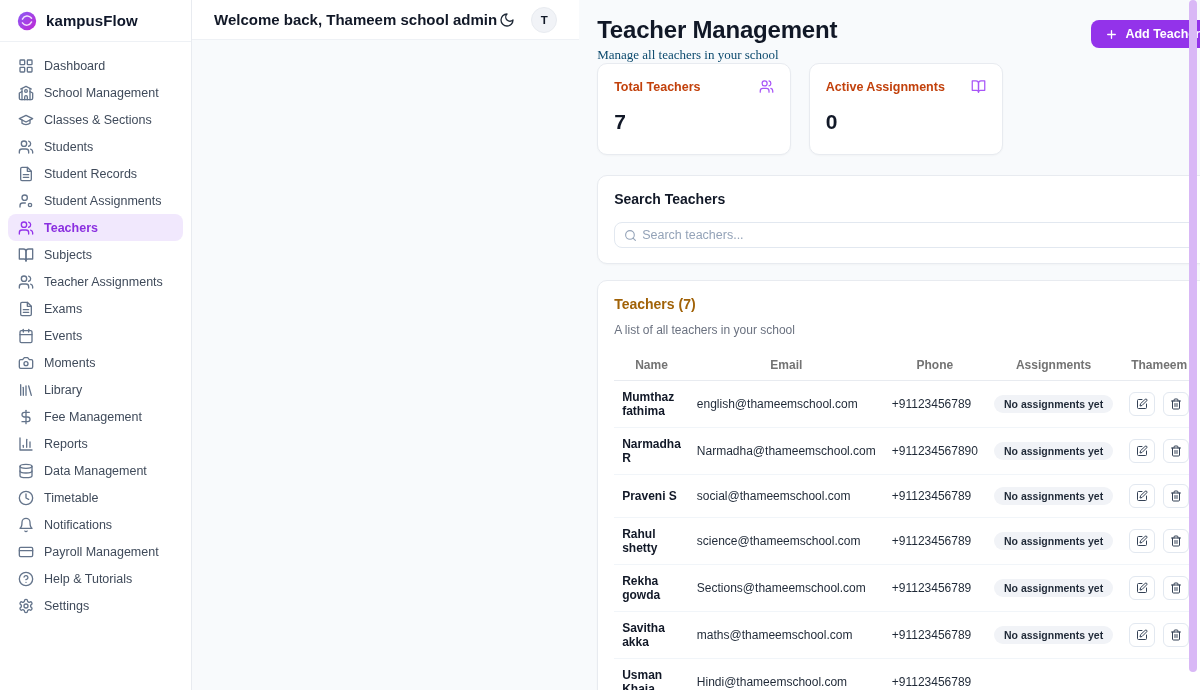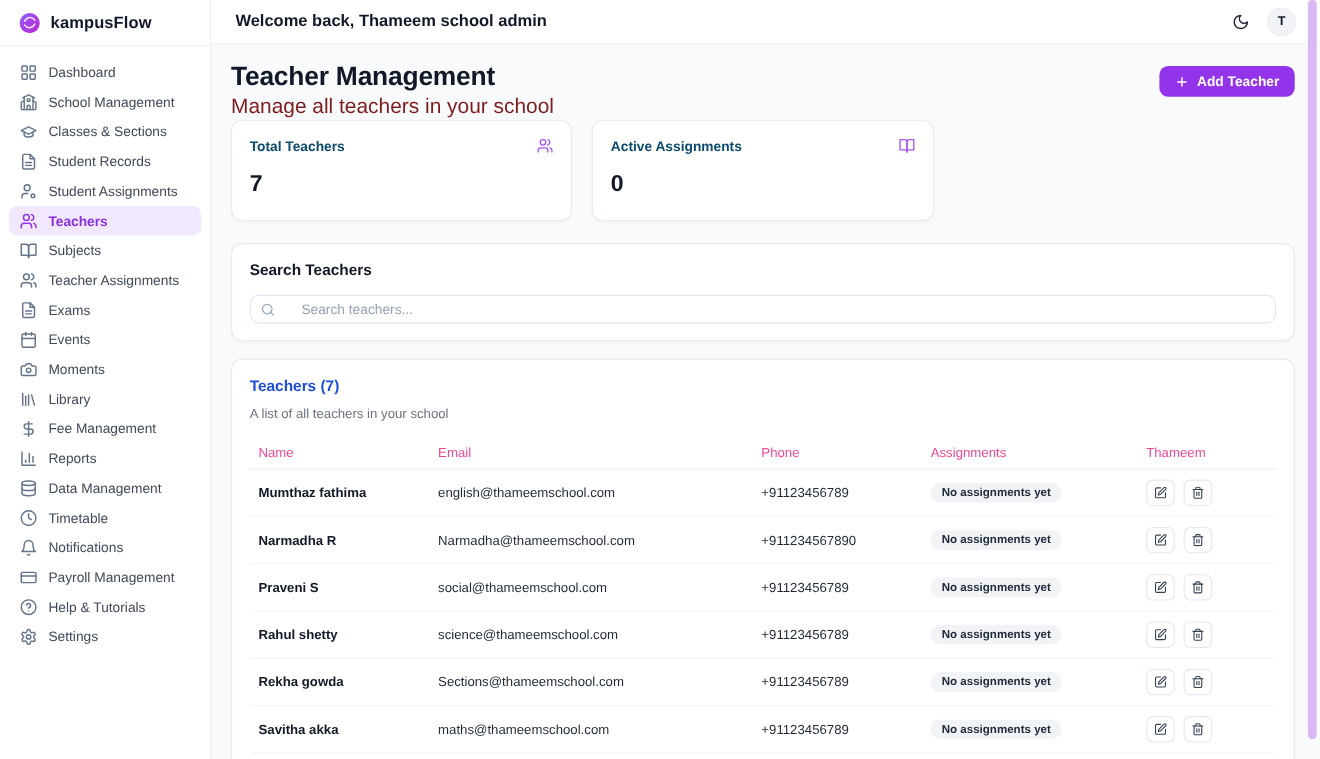--- a/index.html
+++ b/index.html
@@ -22,72 +22,72 @@
   .nav-item {
     display:flex; align-items:center; gap:10px; padding:5px 10px; border-radius:8px;
     color:#3f4a5a; font-size:12.5px; cursor:pointer; height:27px;
   }
   .nav-item .icon { color:#64748b; }
   .nav-item.active { background:#f1e8fd; color:#8b30e0; font-weight:bold; }
   .nav-item.active .icon { color:#9333ea; }
   .nav-label { white-space:nowrap; }
 
   
-  .main { flex:1; display:flex; flex-direction:column; min-width:0; }
+  .main { flex:1; display:flex; flex-direction:row; min-width:0; }
   .topbar {
     height:40px; background:#ffffff; border-bottom:1px solid #eef1f5;
     display:flex; align-items:center; padding:0 22px; flex:none;
   }
   .welcome { font-size:15px; font-weight:bold; color:#111827; }
   .topbar-right { margin-left:auto; display:flex; align-items:center; gap:14px; }
   .theme-btn { background:none; border:none; cursor:pointer; color:#1f2937; padding:2px; }
   .avatar {
     width:26px; height:26px; border-radius:50%; background:#f1f3f7; border:1px solid #e8ebf0;
     display:flex; align-items:center; justify-content:center;
     font-size:11.5px; font-weight:bold; color:#111827; cursor:pointer;
   }
 
   .content { padding:16px 23px 16px 18px; }
 
   .page-head { display:flex; align-items:flex-start; justify-content:space-between; }
   .page-title { font-size:24px; font-weight:800; color:#111827; letter-spacing:-0.2px; }
-  .page-sub { font-size:19px; color:#7f1d1d; margin-top:3px; }
+  .page-sub { font-size:13px; color:#0c4a6e; margin-top:3px;font-family:Liberation Serif, serif; }
   .add-btn {
     background:#9333ea; color:#ffffff; border:none; border-radius:8px; height:28px;
     padding:0 14px; font-size:12.5px; font-weight:bold; display:flex; align-items:center; gap:7px;
     cursor:pointer; font-family:inherit; margin-top:4px;
   }
 
   .card { background:#ffffff; border:1px solid #e8ebf0; border-radius:10px; box-shadow:0 1px 2px rgba(16,24,40,.03); }
 
   .stats-grid { display:grid; grid-template-columns:repeat(3,1fr); gap:18px; margin-bottom:20px; }
   .stat-card { padding:15px 16px; height:92px; }
   .stat-top { display:flex; align-items:center; justify-content:space-between; }
-  .stat-label { font-size:12.5px; font-weight:bold; color:#0c4a6e; }
+  .stat-label { font-size:12.5px; font-weight:bold; color:#c2410c; }
   .stat-top .icon { color:#a855f7; }
   .stat-value { font-size:21px; font-weight:800; color:#111827; margin-top:16px; }
 
   .search-card { padding:15px 16px; margin-bottom:16px; }
   .search-title { font-size:14px; font-weight:bold; color:#111827; margin-bottom:15px; }
   .search-box {
-    display:flex; align-items:center; gap:24px; border:1px solid #e2e8f0; border-radius:8px;
+    display:flex; align-items:center; gap:5px; border:1px solid #e2e8f0; border-radius:8px;
     height:26px; padding:0 9px; background:#fff;
   }
   .search-box .icon { color:#94a3b8; }
   .search-input {
     border:none; outline:none; flex:1; font-size:12.5px; color:#0f172a; background:transparent;
     font-family:inherit;
   }
   .search-input::placeholder { color:#94a3b8; }
 
   .table-card { padding:15px 16px 10px; }
-  .table-title { font-size:14px; font-weight:bold; color:#1d4ed8; }
+  .table-title { font-size:14px; font-weight:bold; color:#a16207; }
   .table-sub { font-size:12px; color:#6b7280; margin-top:11px; }
   table { width:100%; border-collapse:collapse; margin-top:13px; }
-  th { text-align:left; font-size:12px; font-weight:normal; color:#ec4899; padding:8px; }
+  th { text-align:center; font-size:12px; font-weight:bold; color:#737373; padding:8px; }
   thead tr { border-bottom:1px solid #e8ebf0; }
   tbody tr { border-bottom:1px solid #f1f5f9; }
   tbody tr:last-child { border-bottom:none; }
   td { font-size:12px; color:#1f2937; padding:9px 8px; }
   td.name { font-weight:bold; color:#111827; }
   .badge {
     display:inline-block; background:#f1f3f7; color:#1f2937; border-radius:999px;
     padding:3px 10px; font-size:10.5px; font-weight:bold; white-space:nowrap;
   }
   .actions-cell { display:flex; gap:8px; align-items:center; }
@@ -291,20 +291,26 @@
         <svg class="icon" width="16" height="16">
           <use href="#i-school"></use>
         </svg>
         <span class="nav-label">School Management</span>
       </div>
     <div class="nav-item">
         <svg class="icon" width="16" height="16">
           <use href="#i-cap"></use>
         </svg>
         <span class="nav-label">Classes &amp; Sections</span>
+      </div>
+    <div class="nav-item">
+        <svg class="icon" width="16" height="16">
+          <use href="#i-users"></use>
+        </svg>
+        <span class="nav-label">Students</span>
       </div>
     <div class="nav-item">
         <svg class="icon" width="16" height="16">
           <use href="#i-file"></use>
         </svg>
         <span class="nav-label">Student Records</span>
       </div>
     <div class="nav-item">
         <svg class="icon" width="16" height="16">
           <use href="#i-userdot"></use>

